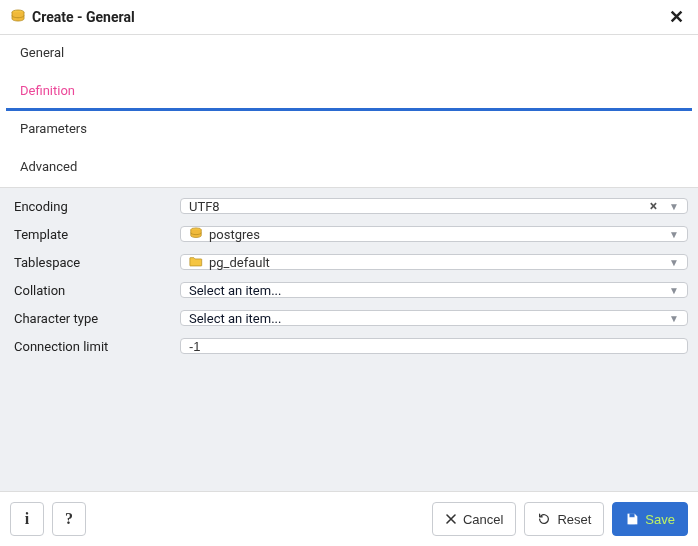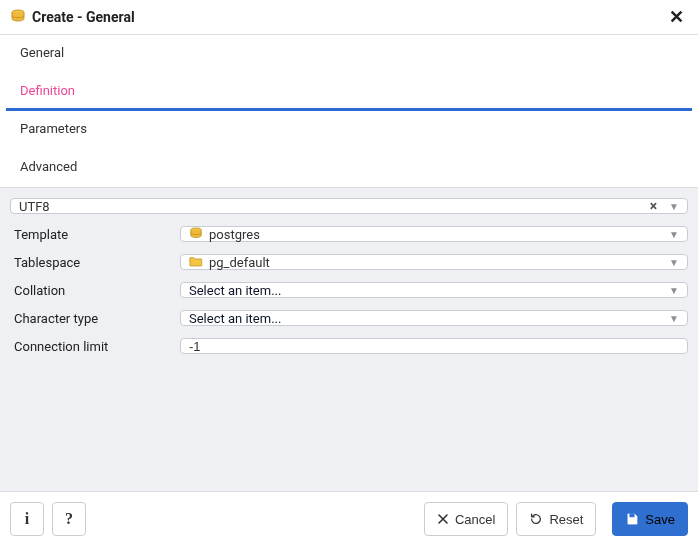--- a/index.html
+++ b/index.html
@@ -144,22 +144,21 @@
     width: 34px;
     justify-content: center;
     font-family: Georgia, "Times New Roman", serif;
     font-weight: 700;
     font-size: 16px;
     padding: 0;
   }
   .btn.primary {
     background: #2f6fd0;
     border-color: #2f6fd0;
-    color: #000000;
-    margin-left: 8px;
+    color: #bef264;
   }
   .btn .ico { display:inline-flex; align-items:center; }
 
   
   svg { display: block; }
 </style>
 </head>
 <body>
 
 <div class="titlebar">
@@ -178,20 +177,21 @@
 <div class="tabs">
   <div class="tab">General</div>
   <div class="tab active">Definition</div>
   <div class="tab">Parameters</div>
   <div class="tab">Advanced</div>
 </div>
 
 <div class="form-area">
 
   <div class="row">
+    <div class="label">Encoding</div>
     <div class="control">
       <div class="select">
         <span class="value">UTF8</span>
         <span class="clear-x">×</span>
         <span class="caret">▼</span>
       </div>
     </div>
   </div>
 
   <div class="row">

